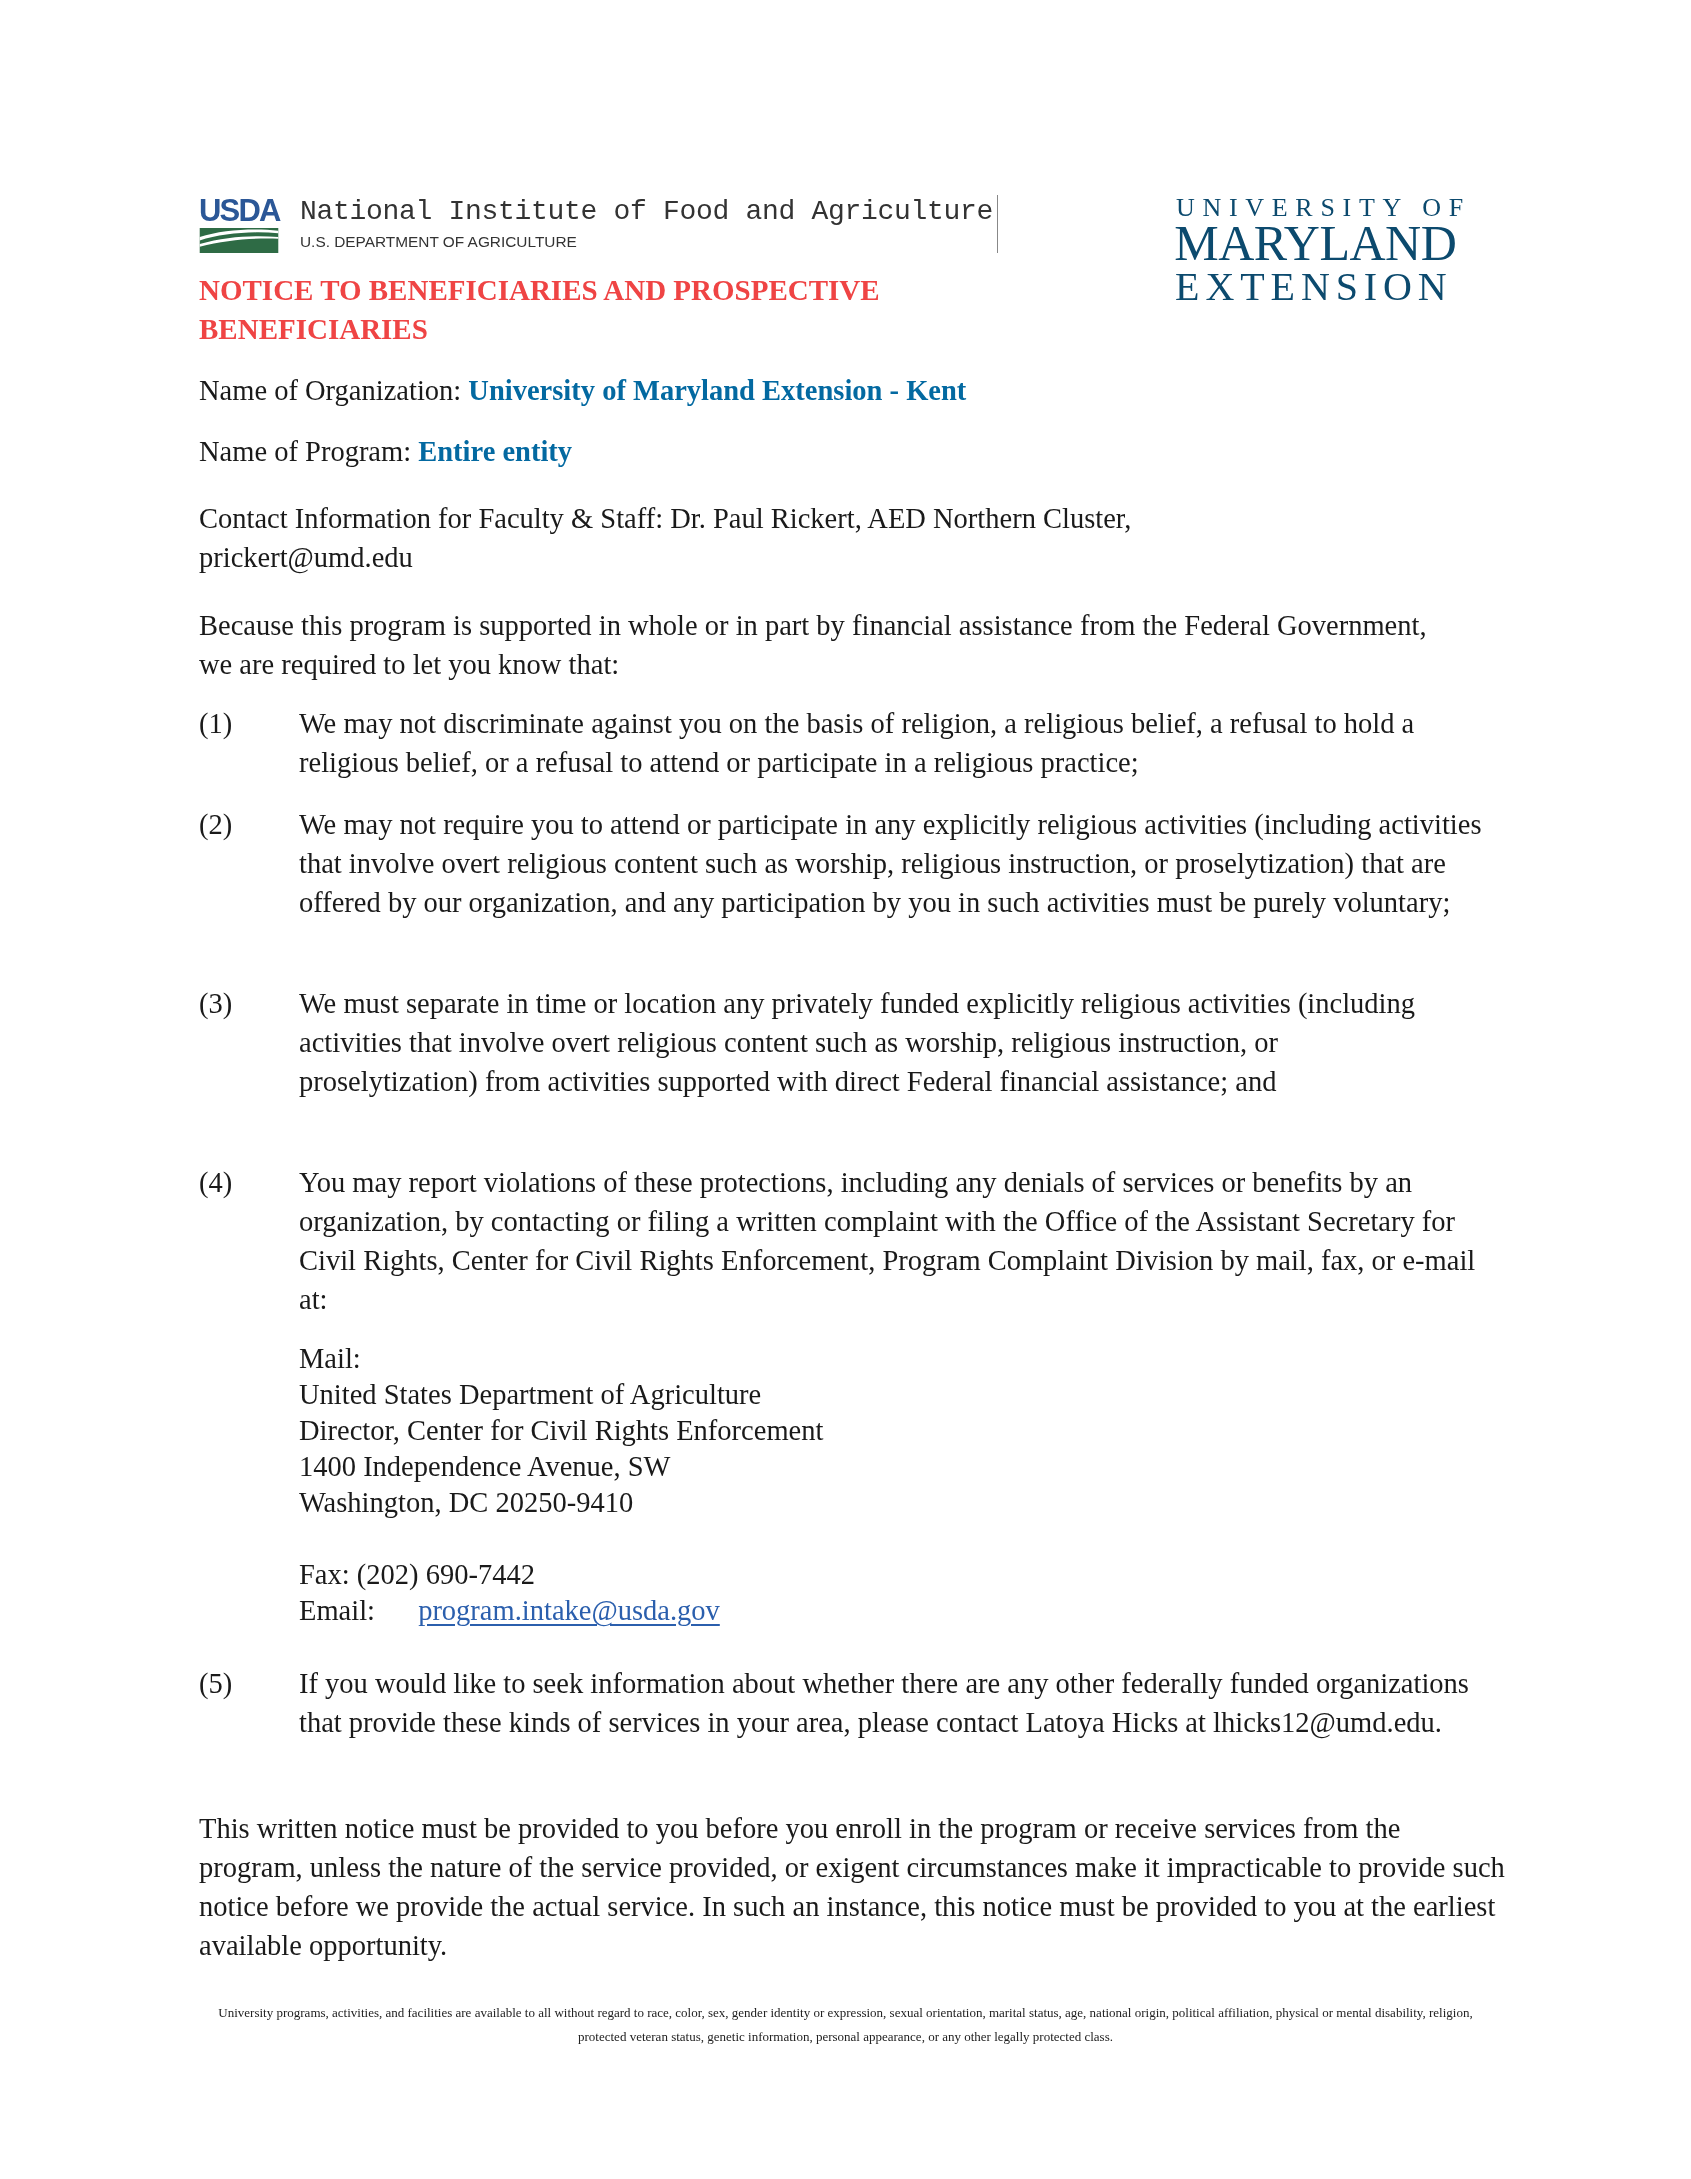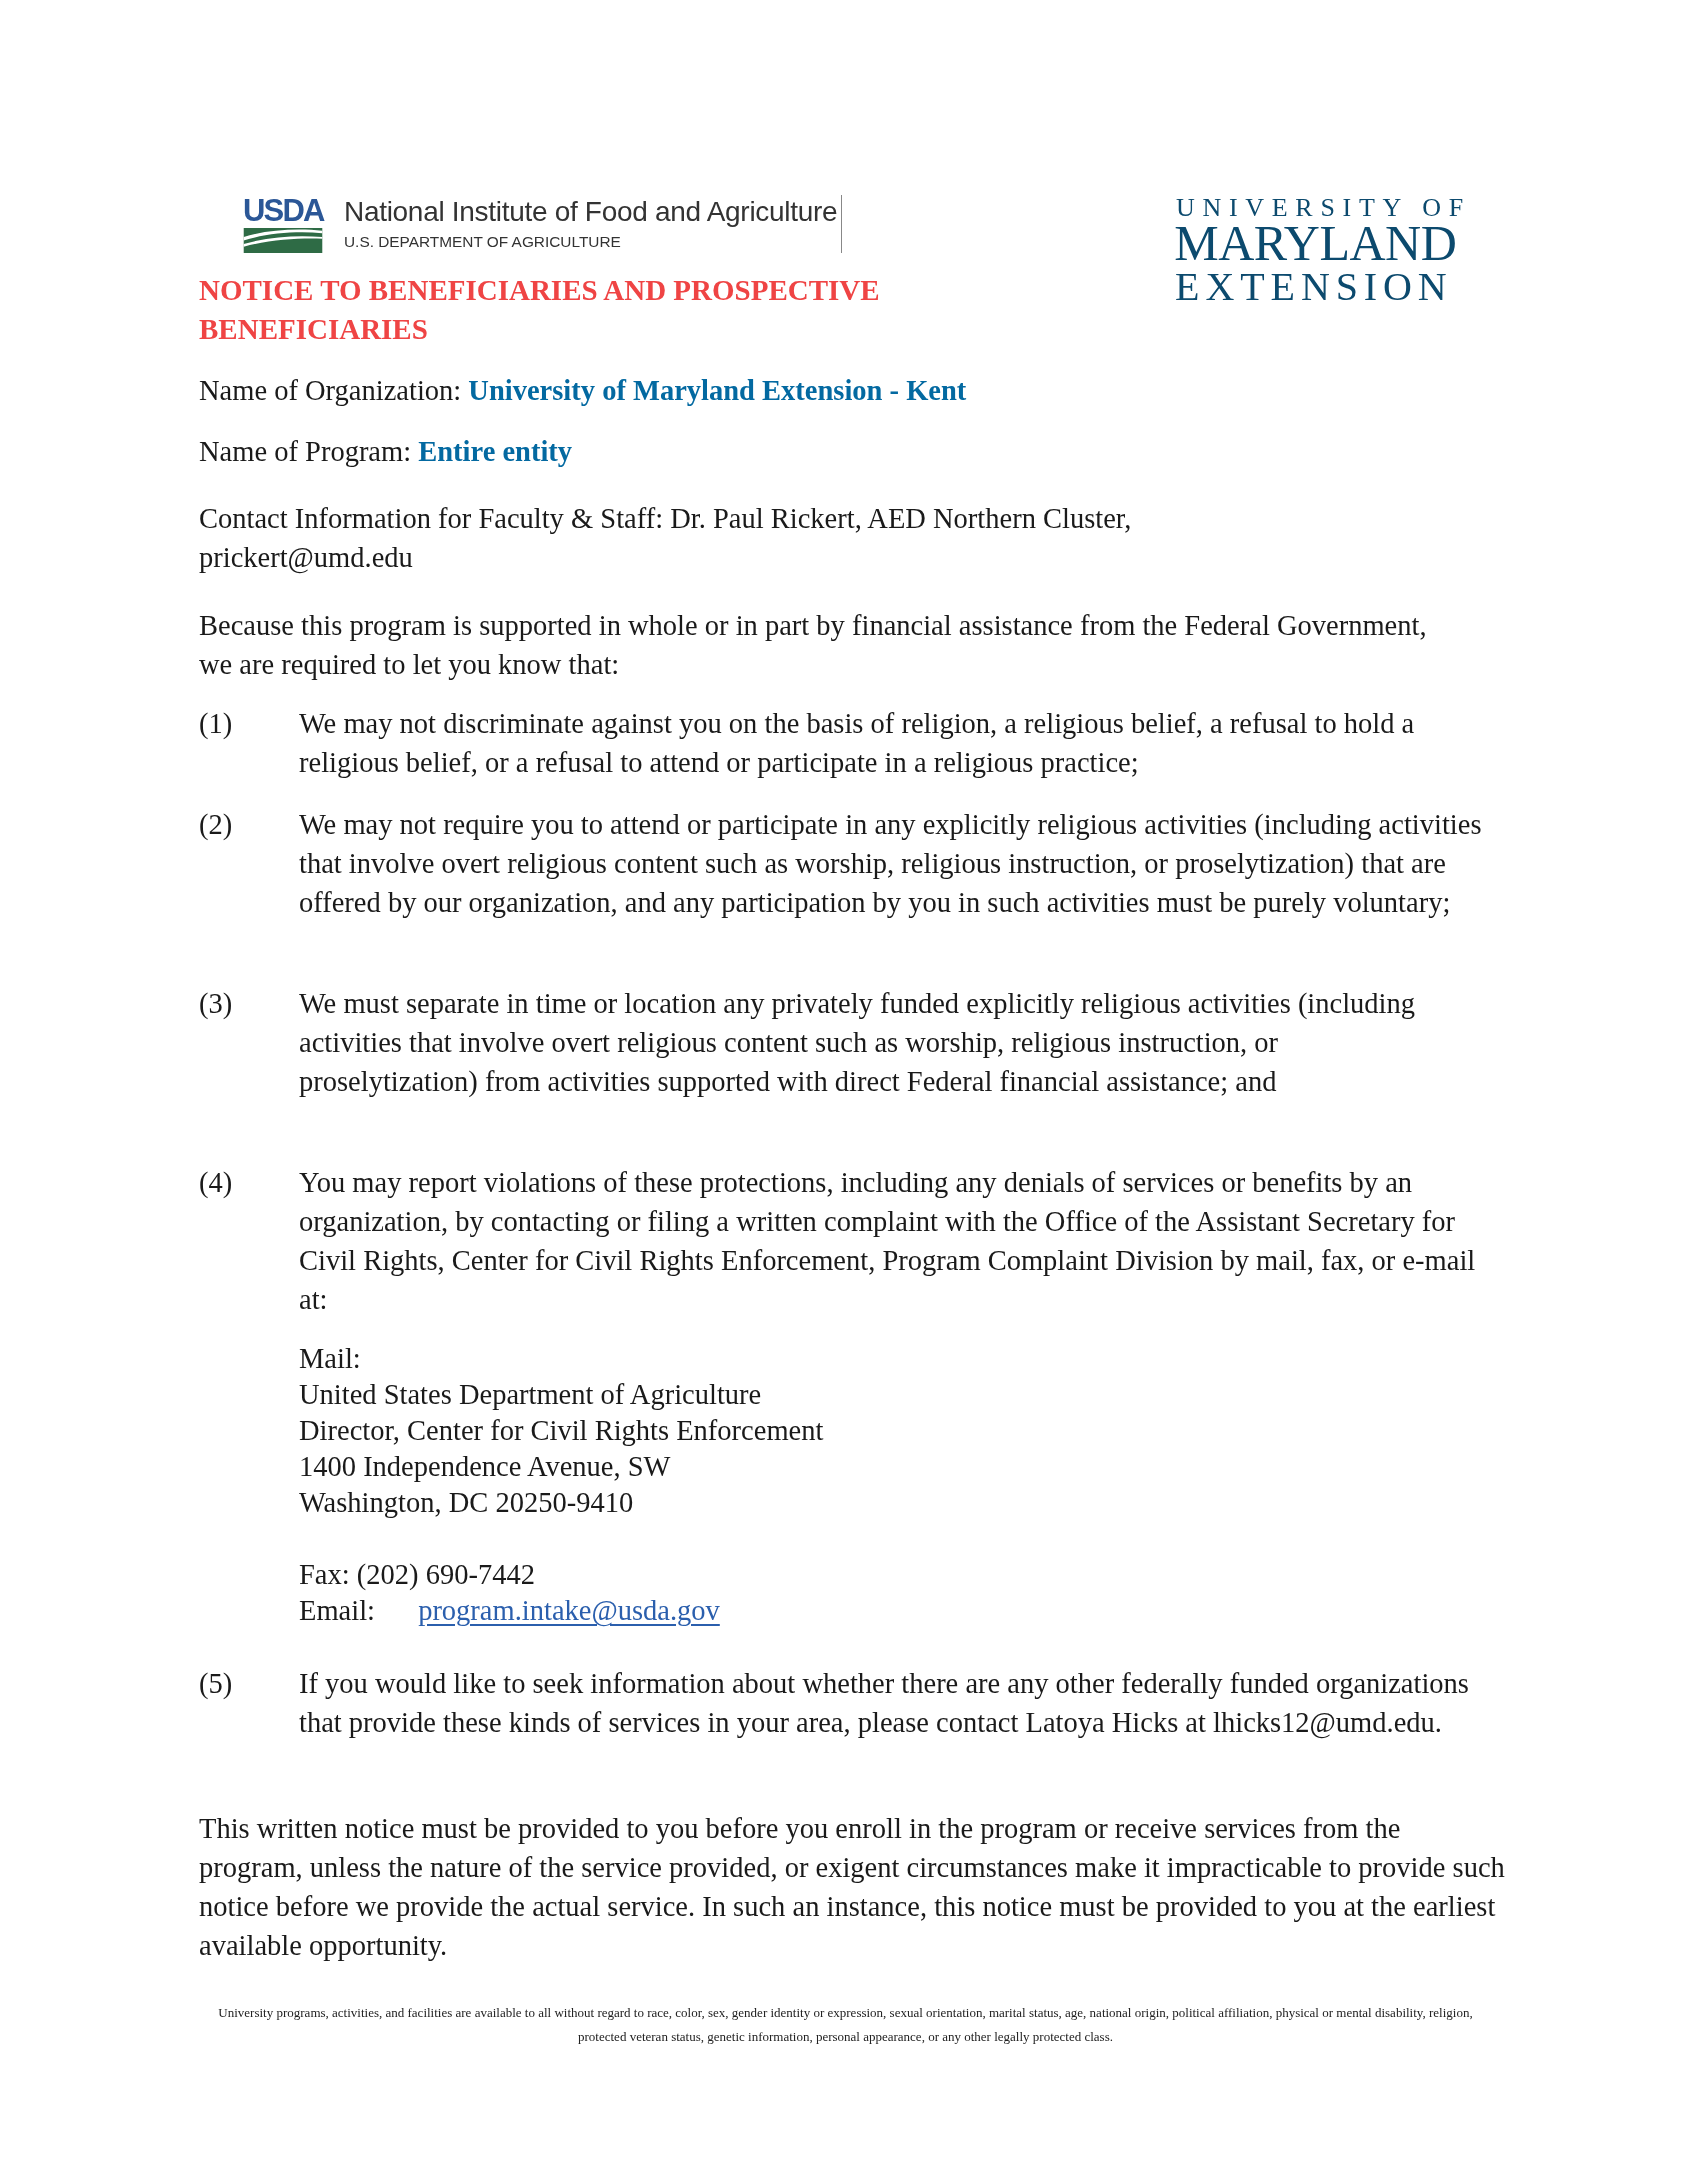--- a/index.html
+++ b/index.html
@@ -22,21 +22,20 @@
       height: 2179px;
     }
 
     
     .usda-logo {
       position: absolute;
       left: 199px;
       top: 195px;
       display: flex;
       align-items: flex-end;
-      margin-left: 44px;
     }
     .usda-mark {
       width: 81px;
       height: 58px;
       position: relative;
     }
     .usda-word {
       font-family: "Liberation Sans", "DejaVu Sans", sans-serif;
       font-weight: bold;
       color: #2b5797;
@@ -56,21 +55,21 @@
     .nifa-text {
       margin-left: 20px;
       display: flex;
       flex-direction: column;
       justify-content: flex-start;
       border-right: 1.8px solid #888;
       padding-right: 3.6px;
       height: 58px;
     }
     .nifa-title {
-      font-family: Liberation Sans, sans-serif;
+      font-family: Liberation Mono, monospace;
       font-size: 28px;
       line-height: 33px;
       color: #333333;
       white-space: nowrap;
       letter-spacing: -0.3px;
     }
     .nifa-sub {
       font-family: "Liberation Sans", "DejaVu Sans", sans-serif;
       font-size: 15.4px;
       line-height: 20px;

